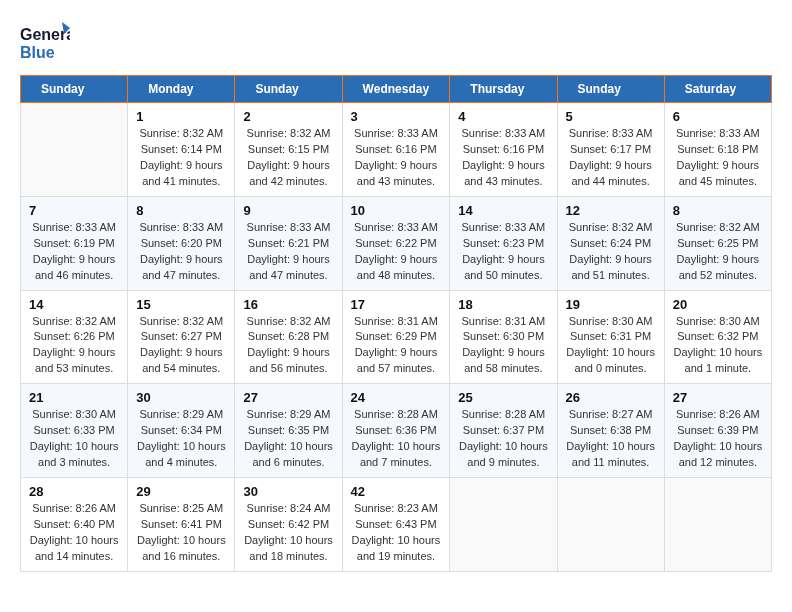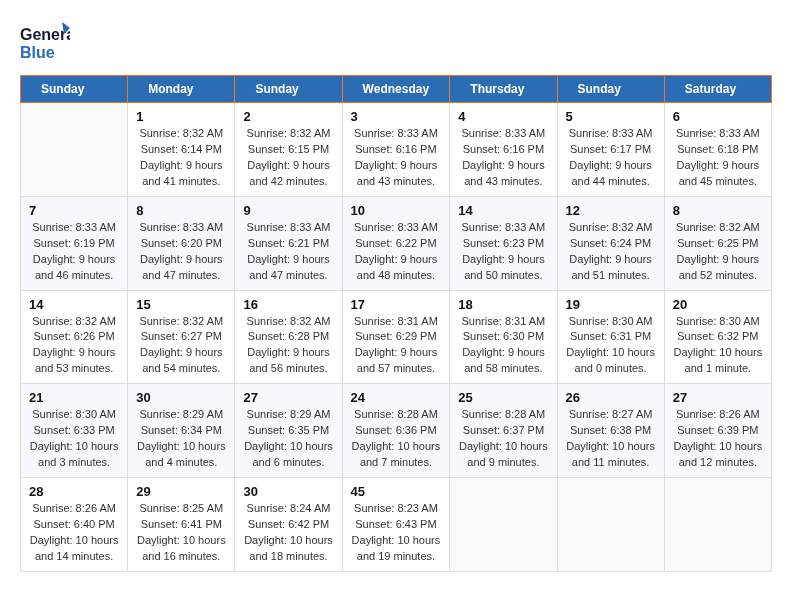--- a/index.html
+++ b/index.html
@@ -229,21 +229,21 @@
         </td>
         <td>
           <span class="day-num">29</span>
           <div class="day-detail">Sunrise: 8:25 AM<br>Sunset: 6:41 PM<br>Daylight: 10 hours and 16 minutes.</div>
         </td>
         <td>
           <span class="day-num">30</span>
           <div class="day-detail">Sunrise: 8:24 AM<br>Sunset: 6:42 PM<br>Daylight: 10 hours and 18 minutes.</div>
         </td>
         <td>
-          <span class="day-num">45</span>
+          <span class="day-num">42</span>
           <div class="day-detail">Sunrise: 8:23 AM<br>Sunset: 6:43 PM<br>Daylight: 10 hours and 19 minutes.</div>
         </td>
         <td class="empty-cell"></td>
         <td class="empty-cell"></td>
         <td class="empty-cell"></td>
       </tr>
     </tbody>
 </table>
 
 </body></html>

